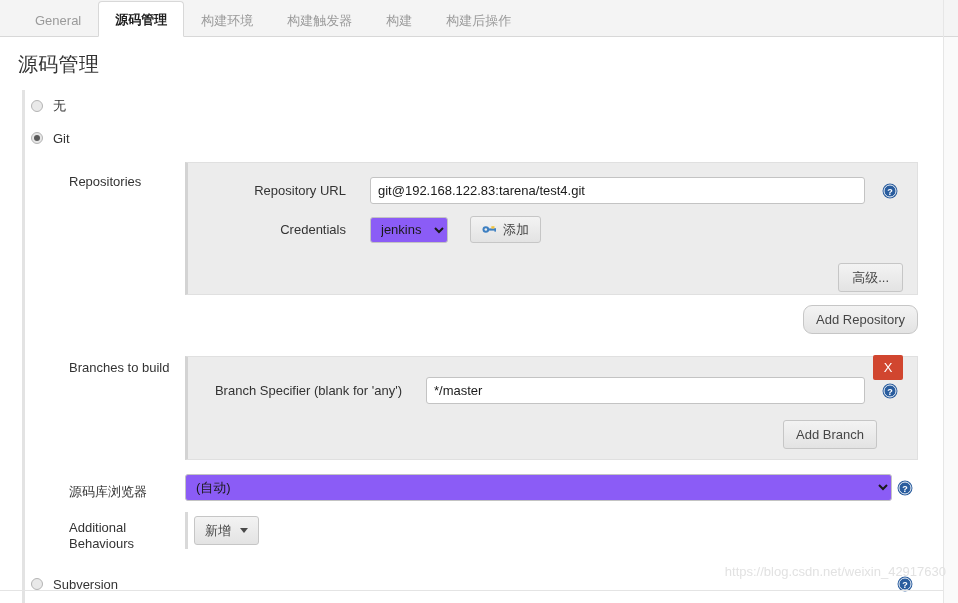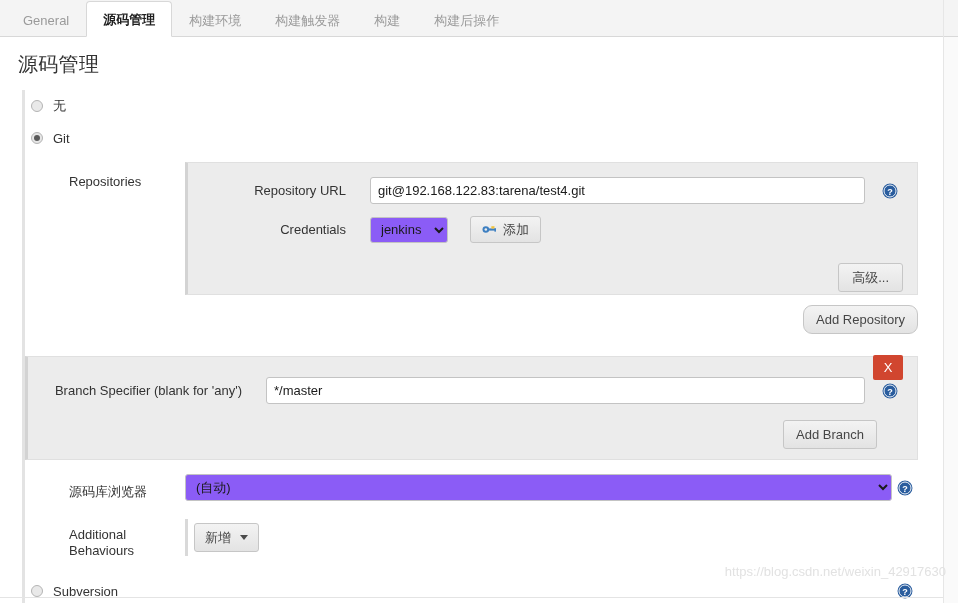--- a/index.html
+++ b/index.html
@@ -16,21 +16,21 @@
     overflow: hidden;
     position: relative;
   }
 
   
   .tabbar {
     position: relative;
     height: 37px;
     background: #f4f4f4;
     border-bottom: 1px solid #d8d8d8;
-    padding-left: 6px;
+    padding-left: 18px;
     box-sizing: border-box;
     display: flex;
     align-items: flex-end;
     width: 944px;
   }
   .tab {
     font-size: 13px;
     color: #9a9a9a;
     padding: 9px 16px 8px 16px;
     line-height: 17px;
@@ -350,20 +350,21 @@
         </div>
         <div class="btn-row" style="padding:10px 0 12px 0;">
           <button class="btn" style="padding:6px 12px;border-radius:9px;">
             <span>Add Repository</span>
           </button>
         </div>
       </div>
     </div>
 
     <div class="form-row" style="margin-top:2px;">
+      <div class="row-label">Branches to build</div>
       <div class="row-body" style="padding-right:26px;">
         <div class="panel" style="margin-top:8px;">
 
           <button class="del-btn">X</button>
 
           <div class="field-line" style="padding-top:20px;">
             <span class="field-label w-branch">Branch Specifier (blank for 'any')</span>
             <input class="text" style="flex: 1 1 0%;" type="text" value="*/master">
             <span style="width:26px;display:flex;justify-content:center;">
               <svg class="help-icon" viewBox="0 0 16 16">
@@ -393,21 +394,21 @@
         <span style="width:26px;display:flex;justify-content:center;">
           <svg class="help-icon" viewBox="0 0 16 16">
             <circle cx="8" cy="8" r="7.5" fill="#2a5d9e"></circle>
             <circle cx="8" cy="8" r="6" fill="none" stroke="#ffffff" stroke-width="0.9"></circle>
             <text x="8" y="11.6" font-size="9" font-family="Liberation Sans, sans-serif" font-weight="bold" fill="#ffffff" text-anchor="middle">?</text>
           </svg>
         </span>
       </div>
     </div>
 
-    <div class="form-row" style="margin-top:18px;">
+    <div class="form-row" style="margin-top:11px;">
       <div class="row-label" style="padding-top:8px;">Additional Behaviours</div>
       <div class="row-body" style="padding-right:26px;">
         <div style="border-left:3px solid #d9d9d9;padding:4px 0 4px 6px;display:inline-block;">
           <button class="btn" style="padding:6px 10px;">
             <span>新增</span>
             <span class="caret"></span>
           </button>
         </div>
       </div>
     </div>

